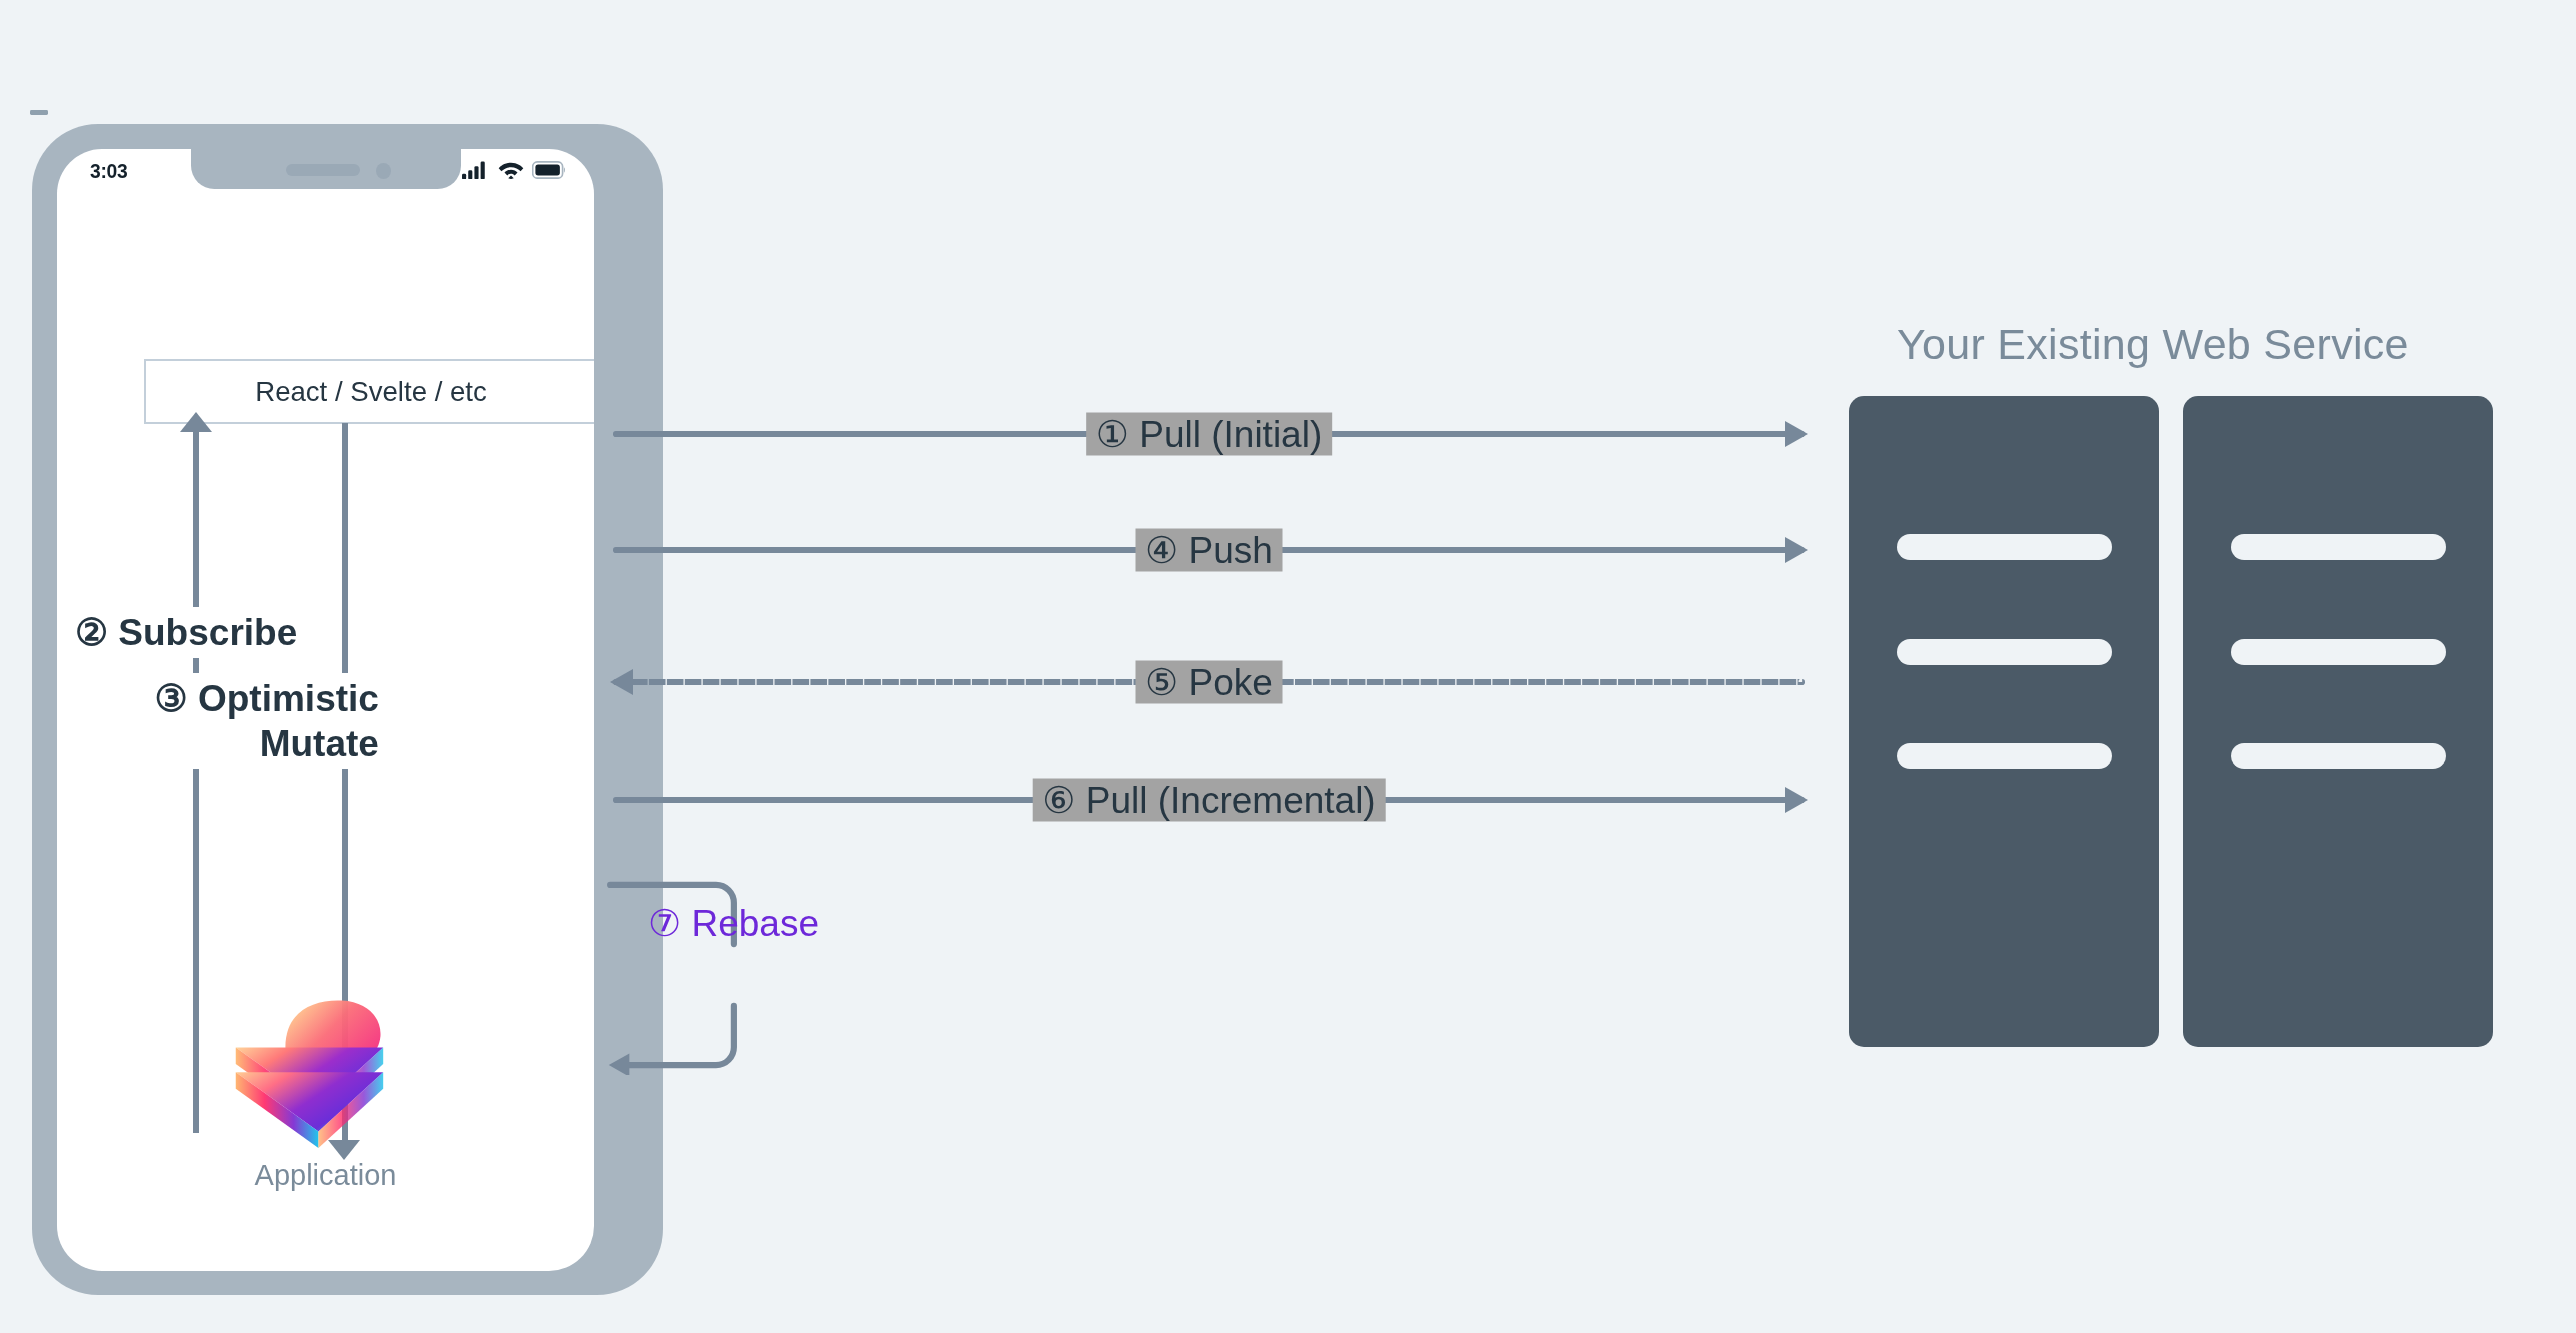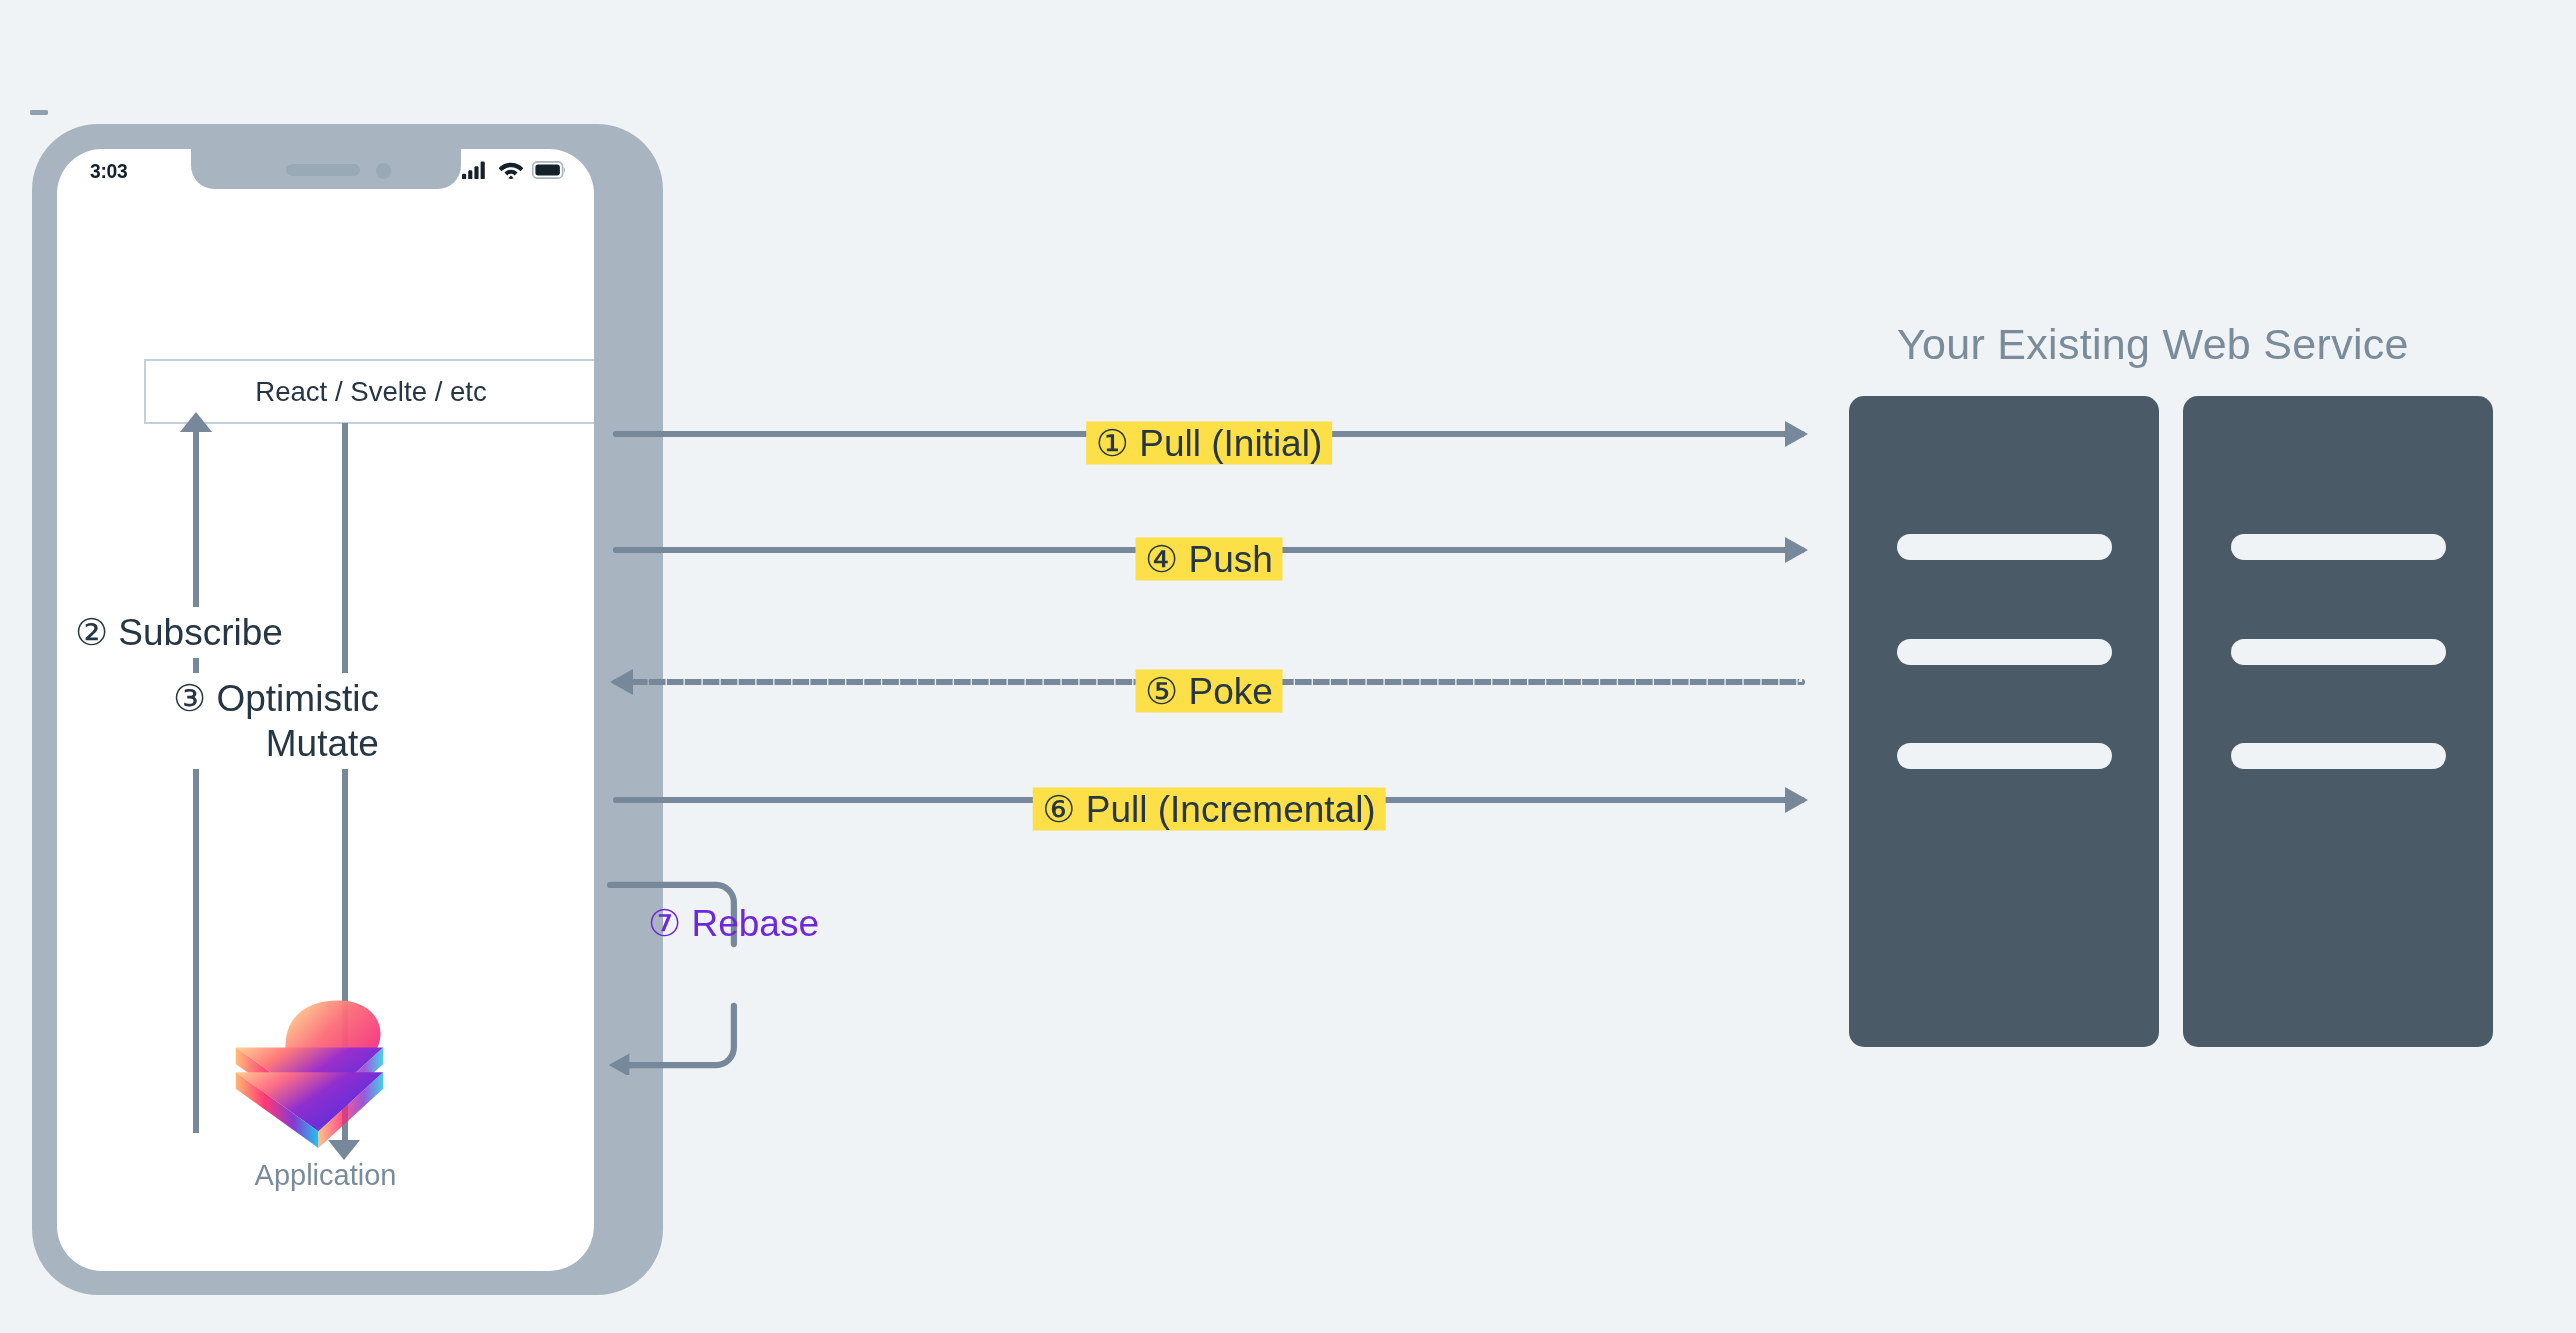--- a/index.html
+++ b/index.html
@@ -144,20 +144,21 @@
   }
 
   
   .inner-label {
     position: absolute;
     color: #263642;
     font-size: 37px;
     background: #ffffff;
     white-space: nowrap;
     line-height: 1.22;
+    font-weight: bold;
   }
   #label-subscribe { left: 12.4px; top: 458px; padding: 2.8px 5.5px; }
   #label-mutate {
     left: 88px; top: 524px;
     padding: 2.8px 6.9px;
     text-align: right;
     width: 227px;
     white-space: normal;
   }
 
@@ -211,22 +212,22 @@
     left: -2.8px; top: -13px;
     width: 0; height: 0;
     border-top: 13px solid transparent;
     border-bottom: 13px solid transparent;
     border-right: 23.4px solid #77889a;
   }
   .flow-label {
     position: absolute;
     left: 50%;
     transform: translate(-50%, -50%);
-    top: 9px;
-    background: #fde047;
+    top: 0;
+    background: #a3a3a3;
     padding: 0 9.6px;
     color: #263642;
     font-size: 37px;
     white-space: nowrap;
     text-align: center;
   }
 
   #row-pull-initial { top: 434px; }
   #row-push { top: 550px; }
   #row-poke { top: 682px; }

